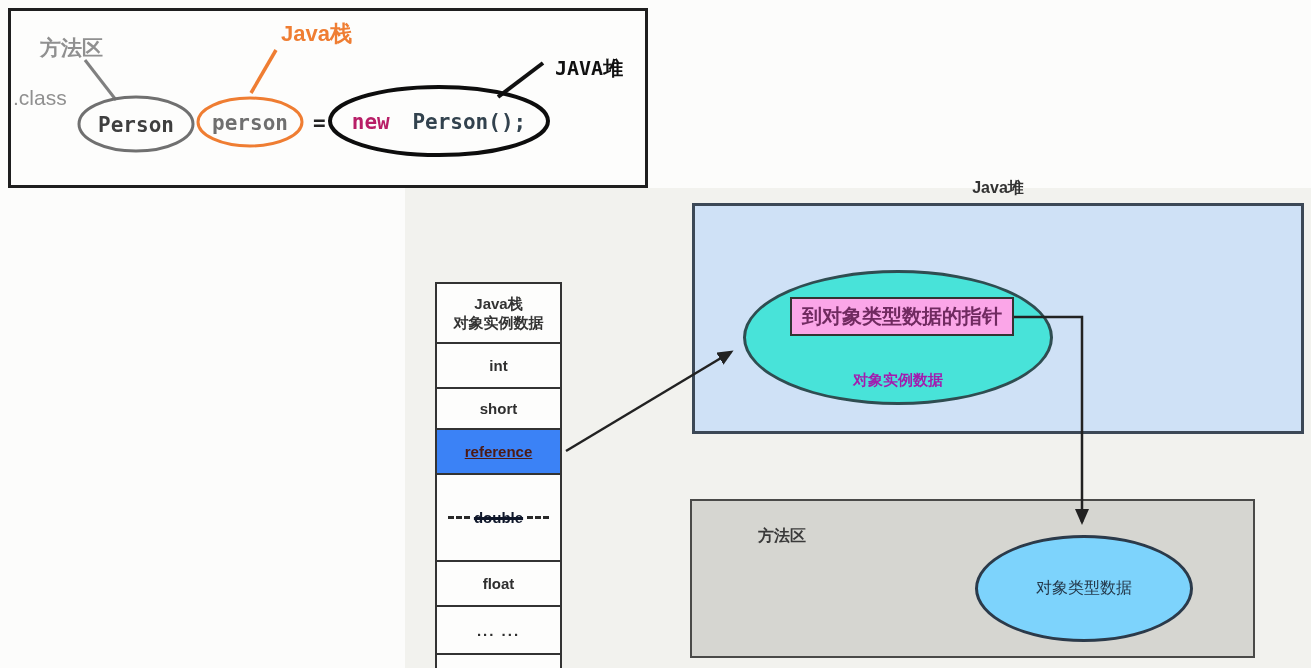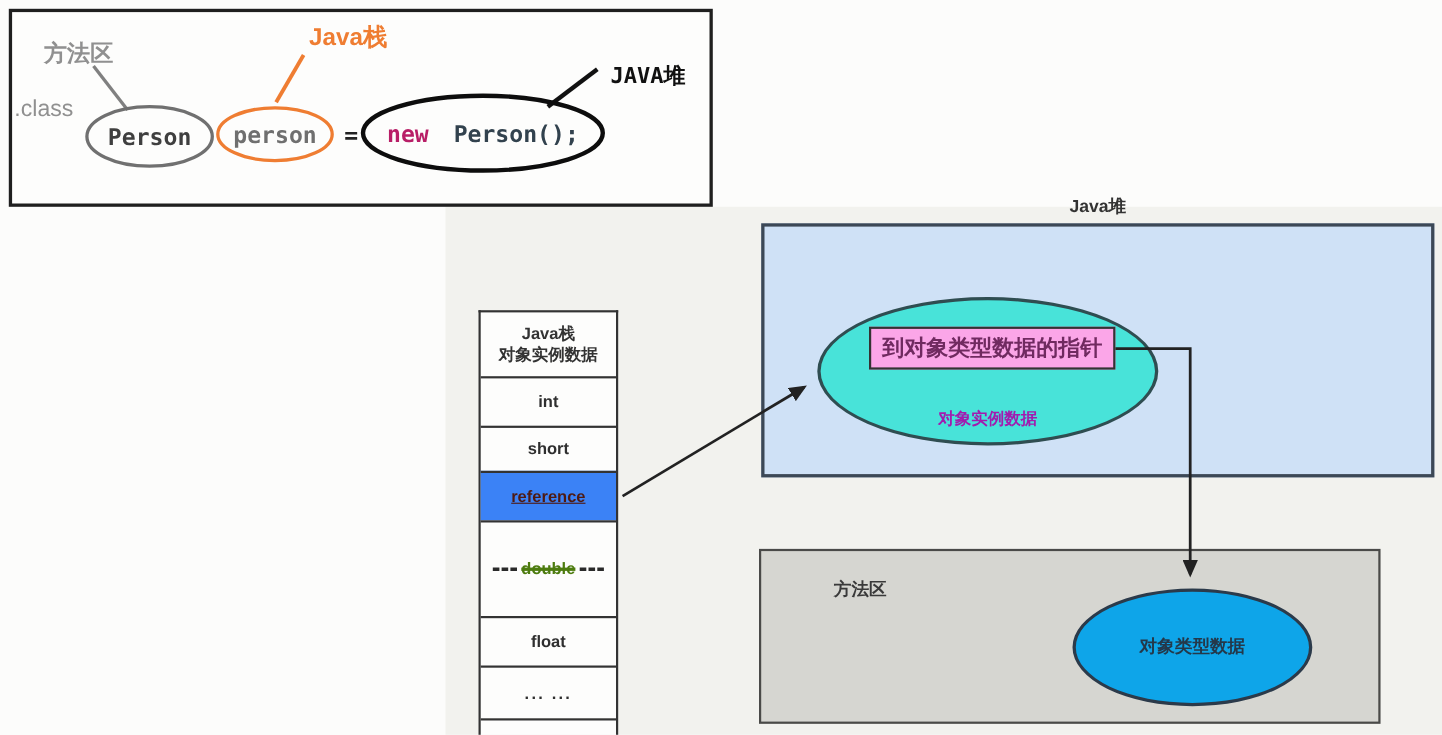--- a/index.html
+++ b/index.html
@@ -33,44 +33,44 @@
   .lvrow:first-child{border-top:none;}
   .lvhead{height:58px;flex-direction:column;line-height:19px;font-size:15px;color:#333;}
   .h-int{height:45px}.h-short{height:41px}
   .h-ref{height:45px;background:#3b82f6;color:#4e1a12;text-decoration:underline;}
   .h-double{height:87px}
   .h-float{height:45px}
   .h-dots{height:48px;letter-spacing:2px;}
   .h-tail{height:15px;flex:1 1 auto;}
   .dashwrap{display:flex;align-items:center;justify-content:center;width:100%;}
   .dashseg{flex:0 0 22px;border-top:3px dashed #2a2a2a;margin:0 4px;}
-  .strike{text-decoration:line-through;text-decoration-thickness:2.5px;color:#4d7c0f;text-align:center;}
+  .strike{text-decoration:line-through;text-decoration-thickness:2.5px;color:#0f172a;text-align:center;}
 
   
   .heap-title{position:absolute;left:692px;top:178px;width:612px;text-align:center;
     font-weight:bold;font-size:16px;color:#333;}
   .heapbox{position:absolute;left:692px;top:203px;width:612px;height:231px;
     background:#cfe1f6;border:3px solid #3c4856;box-sizing:border-box;}
   .inst-ellipse{position:absolute;left:743px;top:270px;width:310px;height:135px;
     background:#48e3d9;border:3px solid #2f4d51;border-radius:50%;box-sizing:border-box;}
   .ptrbox{position:absolute;left:790px;top:297px;width:224px;height:39px;
     background:#fba6e8;border:2.5px solid #333;box-sizing:border-box;
     display:flex;align-items:center;justify-content:center;
     font-weight:bold;font-size:20px;color:#702a60;}
   .inst-label{position:absolute;left:743px;top:371px;width:310px;text-align:center;
     font-weight:bold;font-size:15px;color:#a21caf;}
 
   
   .methodbox{position:absolute;left:690px;top:499px;width:565px;height:159px;
     background:#d6d6d1;border:2.5px solid #4a4a48;box-sizing:border-box;}
   .method-title{position:absolute;left:758px;top:526px;font-weight:bold;font-size:16px;color:#3a3a3a;}
   .type-ellipse{position:absolute;left:975px;top:535px;width:218px;height:107px;
-    background:#0ea5e9;border:3px solid #2b3a4a;border-radius:50%;box-sizing:border-box;
+    background:#7dd3fc;border:3px solid #2b3a4a;border-radius:50%;box-sizing:border-box;
     display:flex;align-items:center;justify-content:center;
-    font-weight:bold;font-size:16px;color:#24384a;}
+    font-weight:normal;font-size:16px;color:#24384a;}
 
   .overlay{position:absolute;left:0;top:0;width:1311px;height:668px;pointer-events:none;}
 
   .mono{font-family:"DejaVu Sans Mono","Liberation Mono",monospace;}
 </style>
 </head>
 <body>
 
 <div class="stage">
 

